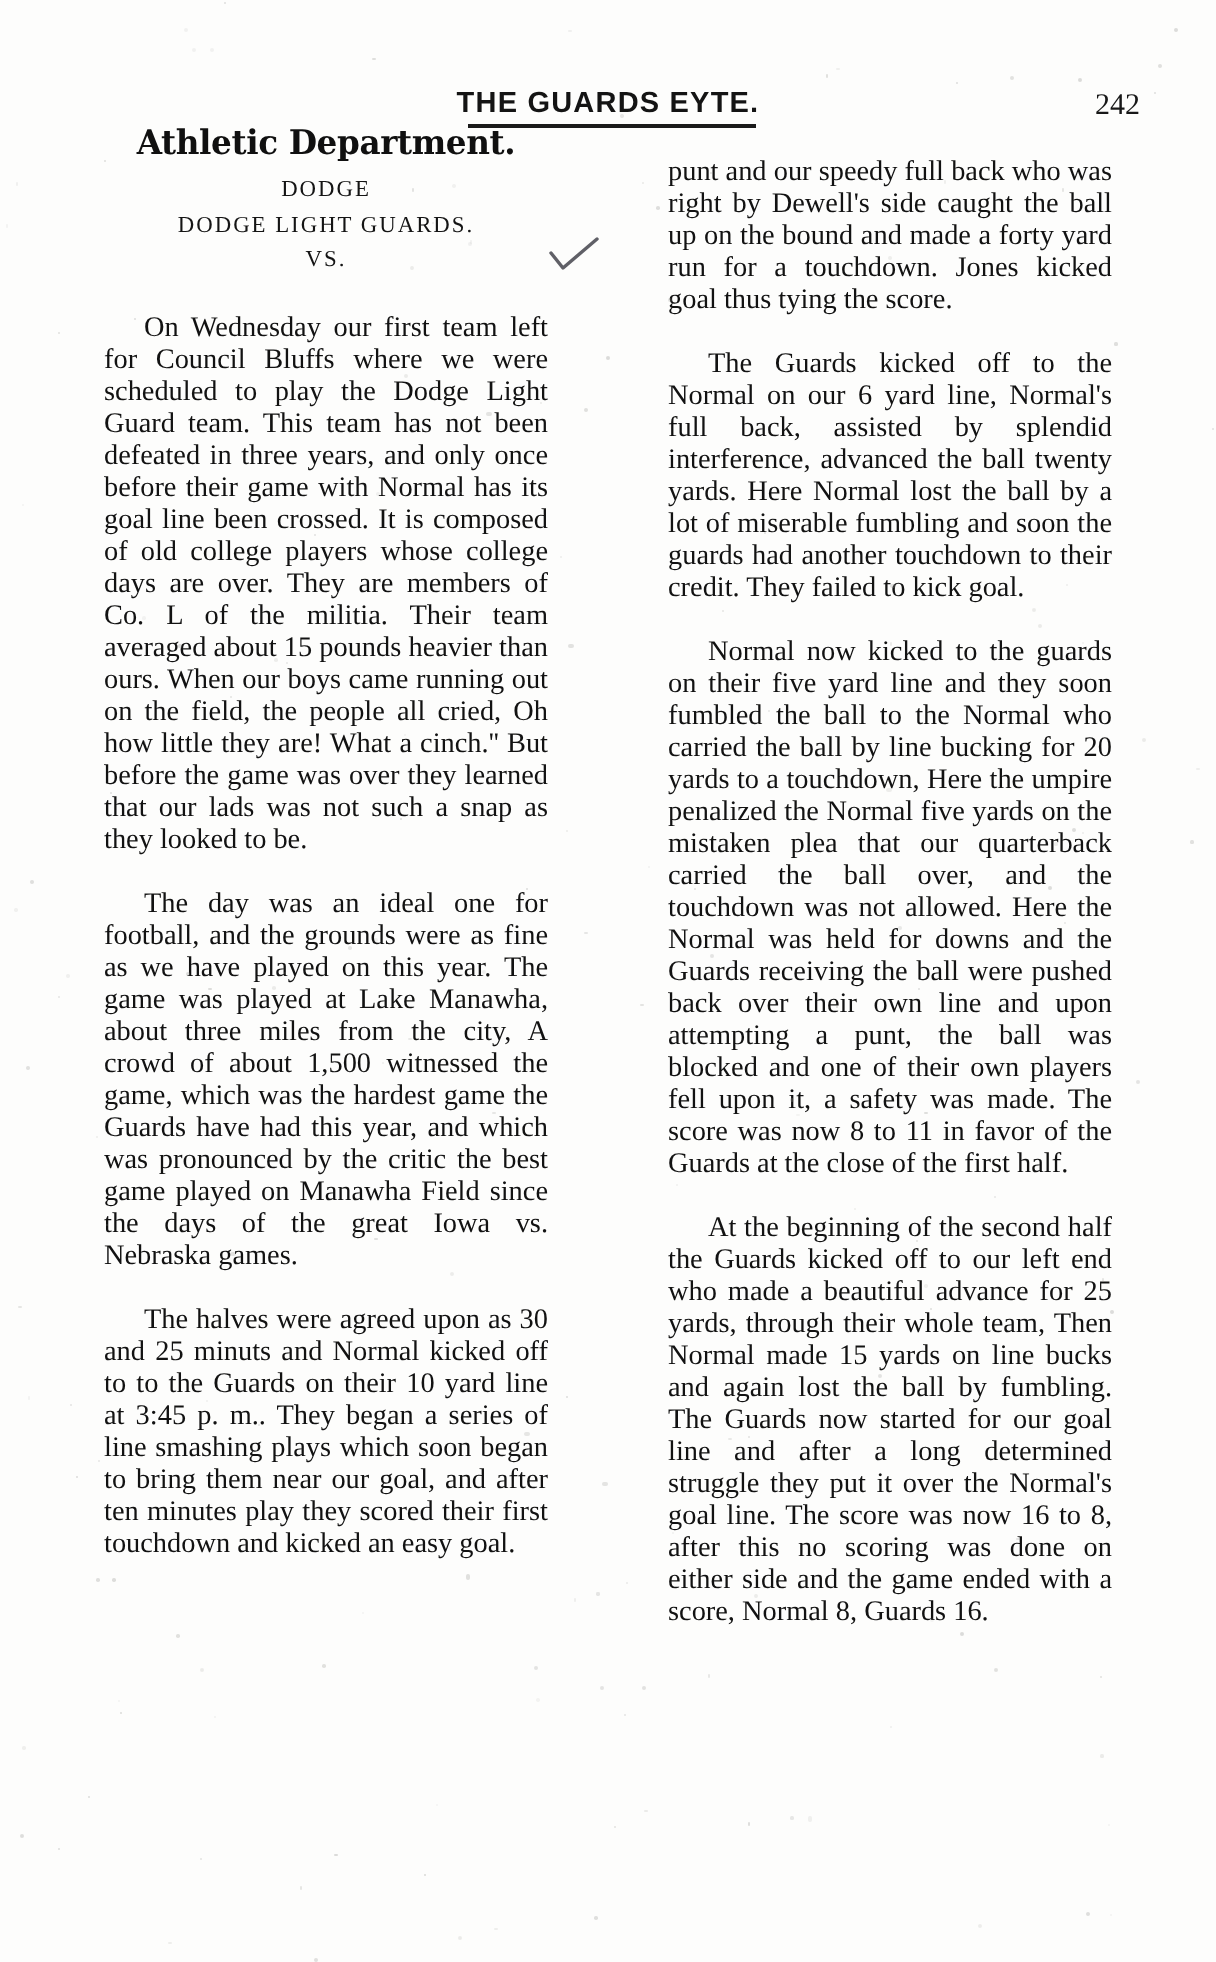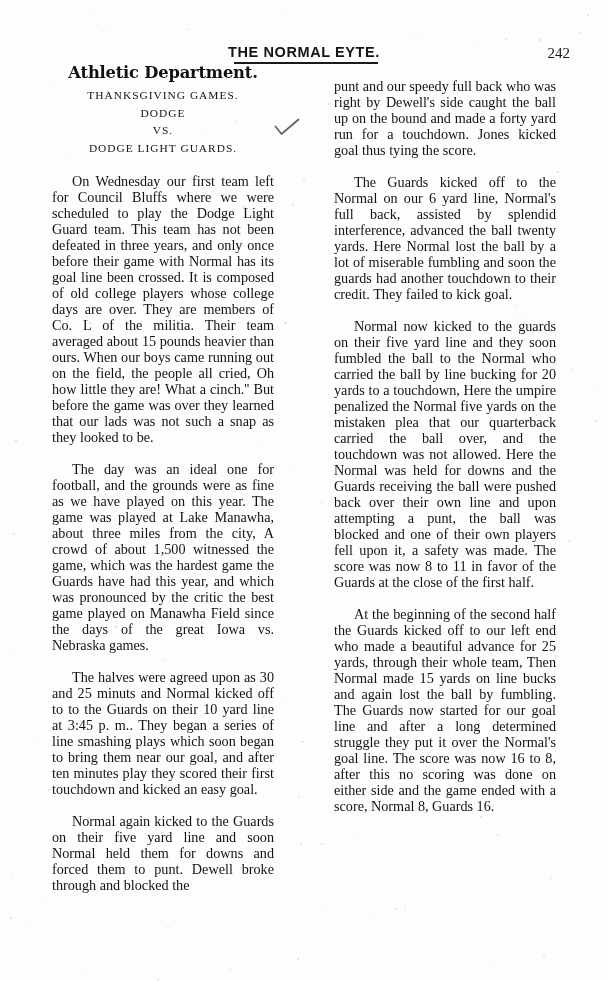--- a/index.html
+++ b/index.html
@@ -126,41 +126,39 @@
     width: 1.4px;
     height: 1.4px;
   }
 </style>
 </head>
 <body>
 
 <div class="page">
 
   <div class="running-head">
-    <div class="head-title">THE NORMAL EYTE.</div>
+    <div class="head-title">THE GUARDS EYTE.</div>
     <div class="head-rule"></div>
     <div class="head-folio">242</div>
   </div>
 
   <div class="columns">
 
     <div class="col col-left">
 
       <div>
         <div class="dept-title">Athletic Department.</div>
-        <div class="sub-line">THANKSGIVING GAMES.</div>
         <div class="sub-line">DODGE</div>
+        <div class="sub-line">DODGE LIGHT GUARDS.</div>
         <div class="sub-line">VS.</div>
-        <div class="sub-line">DODGE LIGHT GUARDS.</div>
       </div>
 
       <p class="para">On Wednesday our first team left for Council Bluffs where we were scheduled to play the Dodge Light Guard team. This team has not been defeated in three years, and only once before their game with Normal has its goal line been crossed. It is composed of old college players whose college days are over. They are members of Co. L of the militia. Their team averaged about 15 pounds heavier than ours. When our boys came running out on the field, the people all cried, Oh how little they are! What a cinch.'' But before the game was over they learned that our lads was not such a snap as they looked to be.</p>
       <p class="para">The day was an ideal one for football, and the grounds were as fine as we have played on this year. The game was played at Lake Manawha, about three miles from the city, A crowd of about 1,500 witnessed the game, which was the hardest game the Guards have had this year, and which was pronounced by the critic the best game played on Manawha Field since the days of the great Iowa vs. Nebraska games.</p>
       <p class="para">The halves were agreed upon as 30 and 25 minuts and Normal kicked off to to the Guards on their 10 yard line at 3:45 p. m.. They began a series of line smashing plays which soon began to bring them near our goal, and after ten minutes play they scored their first touchdown and kicked an easy goal.</p>
-      <p class="para">Normal again kicked to the Guards on their five yard line and soon Normal held them for downs and forced them to punt. Dewell broke through and blocked the</p>
 
       <svg class="check-mark" viewBox="0 0 26 20">
         <path d="M1.5 8.5 L7.5 16 L24.5 1.5" fill="none" stroke="#3d3d46" stroke-width="1.7" stroke-linecap="round" stroke-linejoin="round" opacity="0.82"></path>
       </svg>
     </div>
 
     <div class="col col-right">
       <p class="para">punt and our speedy full back who was right by Dewell's side caught the ball up on the bound and made a forty yard run for a touchdown. Jones kicked goal thus tying the score.</p>
       <p class="para">The Guards kicked off to the Normal on our 6 yard line, Normal's full back, assisted by splendid interference, advanced the ball twenty yards. Here Normal lost the ball by a lot of miserable fumbling and soon the guards had another touchdown to their credit. They failed to kick goal.</p>
       <p class="para">Normal now kicked to the guards on their five yard line and they soon fumbled the ball to the Normal who carried the ball by line bucking for 20 yards to a touchdown, Here the umpire penalized the Normal five yards on the mistaken plea that our quarterback carried the ball over, and the touchdown was not allowed. Here the Normal was held for downs and the Guards receiving the ball were pushed back over their own line and upon attempting a punt, the ball was blocked and one of their own players fell upon it, a safety was made. The score was now 8 to 11 in favor of the Guards at the close of the first half.</p>

